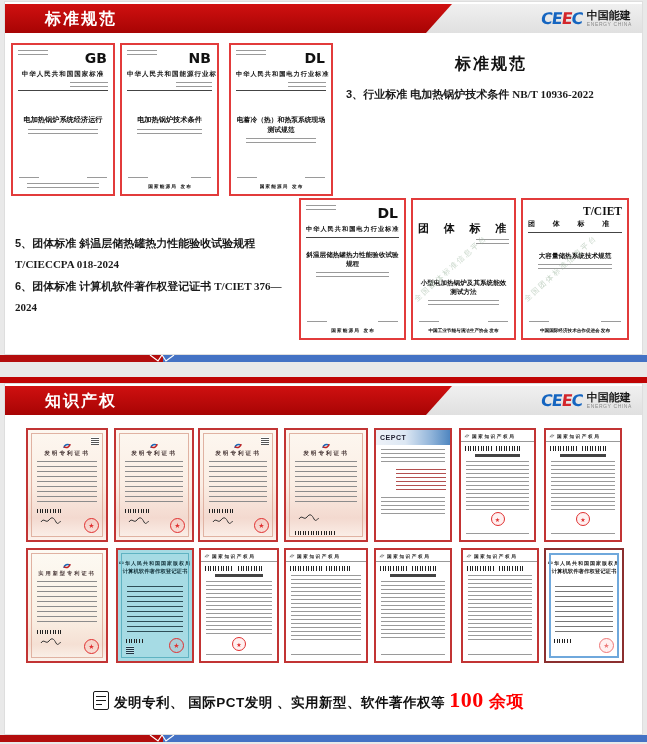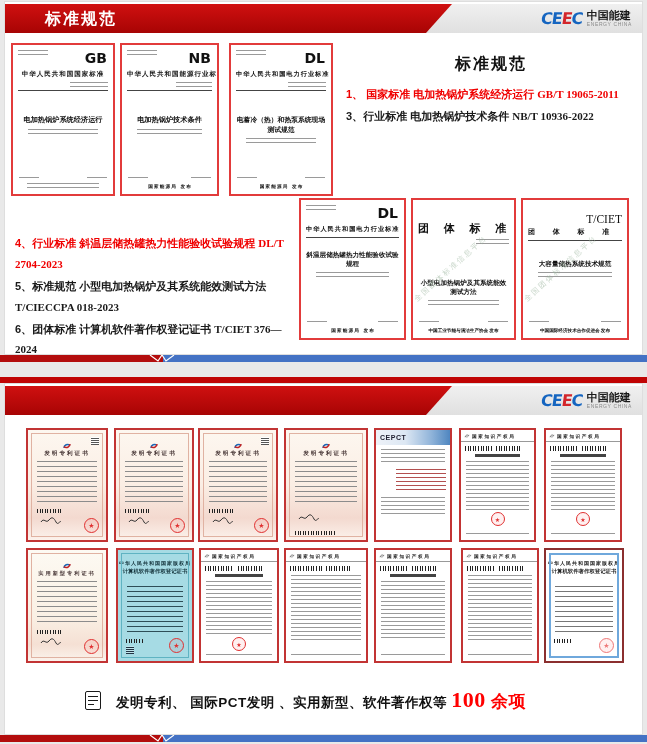--- a/index.html
+++ b/index.html
@@ -38,21 +38,21 @@
   .sc-sub{height:5px;width:42%;margin:3px 0 0 auto}
   .sc-hr{border-top:1px solid #444;margin-top:3px}
   .sc-title{margin-top:24px;text-align:center;font-weight:bold;font-size:7.2px;color:#111;line-height:1.4}
   .sc-en{height:5px;margin:4px 10px 0}
   .sc-foot{position:absolute;bottom:5px;left:6px;right:6px}
   .sc-dates{display:flex;justify-content:space-between}
   .sc-dates span{width:20px;height:3px}
   .sc-pub{margin-top:4px;text-align:center;font-size:4.6px;font-weight:bold;white-space:nowrap;color:#111}
   .wm{position:absolute;left:6px;bottom:34px;transform:rotate(-42deg);transform-origin:left bottom;color:#9eb7a0;opacity:.6;font-size:7.5px;letter-spacing:2px;white-space:nowrap}
   .tuan-logo{margin-top:16px;text-align:center;font-weight:bold;font-size:11px;letter-spacing:6px;white-space:nowrap;color:#111}
-  .tc-mark{margin-top:8px;text-align:right;font-weight:400;font-size:11.5px;color:#111}
+  .tc-mark{text-align:right;font-weight:700;font-size:11.5px;color:#111}
   .tc-head{margin-top:2px;font-size:7px;font-weight:bold;letter-spacing:8px;white-space:nowrap;color:#111}
   
   .panel-title{position:absolute;left:336px;top:52px;width:300px;text-align:center;font-size:16px;font-weight:bold;color:#111;letter-spacing:2px}
   .slist{position:absolute;font-size:11px;font-weight:bold;color:#1a1a1a;line-height:1.9}
   .slist .code{font-family:"Liberation Serif",serif}
   .slist .item{margin-bottom:1px}
   .red-item{color:#f00000}
   #panel-list{left:341px;top:82px;width:296px}
   #left-list{left:10px;top:231px;width:288px}
   
@@ -83,21 +83,21 @@
   .cy-h1{margin-top:10px;text-align:center;font-size:5px;font-weight:bold;letter-spacing:1px;color:#13323a;white-space:nowrap}
   .cy-h2{margin-top:2px;text-align:center;font-size:5.4px;font-weight:bold;color:#13323a;white-space:nowrap}
   .cy-body{position:absolute;left:9px;right:9px;top:36px;height:48px;background:repeating-linear-gradient(180deg,#2e4e57 0 1px,transparent 1px 5px)}
   .cy-bc{position:absolute;left:8px;bottom:18px;width:18px;height:4px}
   .cy-qr{position:absolute;left:8px;bottom:7px;width:8px;height:8px;background-image:repeating-linear-gradient(0deg,#234 0 1px,#bfe6ec 1px 2px),repeating-linear-gradient(90deg,#234 0 1px,#bfe6ec 1px 2px)}
   .cy-seal{position:absolute;right:8px;bottom:8px;width:13px;height:13px;font-size:7px}
   .cw{border:2px solid #8b2f2f}
   .cw-frame{position:absolute;inset:3px;border:2px solid #6fa8dc;pointer-events:none}
   .util{background:linear-gradient(180deg,#fdfaf3 0%,#faf0e4 60%,#f5e0d4 85%,#fbf3ec 100%)}
   
-  .sumrow{position:absolute;left:80px;top:303px;display:flex;align-items:center;gap:15px}
+  .sumrow{position:absolute;left:88px;top:303px;display:flex;align-items:center;gap:5px}
   .doc-icon{width:14px;height:17px;border:1.6px solid #1a1a1a;border-radius:2px;background:#fff;position:relative}
   .doc-icon i{position:absolute;left:2px;right:2px;height:1.5px;background:#1a1a1a}
   .doc-icon i:nth-child(1){top:4px}.doc-icon i:nth-child(2){top:8px}.doc-icon i:nth-child(3){top:12px;right:6px}
   .sumtxt{font-size:13.5px;font-weight:bold;color:#111;letter-spacing:.5px;white-space:nowrap}
   .sumnum{font-family:"Liberation Serif",serif;font-size:22px;font-weight:bold;color:#f00}
   .sumsuf{font-size:17px;font-weight:bold;color:#f00}
 </style>
 </head>
 <body>
 
@@ -162,27 +162,25 @@
         <div class="sc-dates">
             <span class="tl"></span>
             <span class="tl"></span>
           </div>
         <div class="sc-pub">国 家 能 源 局　发 布</div>
       </div>
     </div>
 
     <div class="panel-title">标准规范</div>
     <div class="slist" id="panel-list">
-      <div class="item red-item"><span>1、 </span><span>国家标准 电加热锅炉系统经济运行 </span><span class="code">GB/T 19065-2011</span></div>
       <div class="item"><span>3、</span><span>行业标准 电加热锅炉技术条件 </span><span class="code">NB/T 10936-2022</span></div>
     </div>
 
     <div class="slist" id="left-list">
-      <div class="item red-item"><span>4、</span><span>行业标准 斜温层储热罐热力性能验收试验规程 </span><span class="code">DL/T 2704-2023</span></div>
-      <div class="item"><span>5、</span><span>标准规范 小型电加热锅炉及其系统能效测试方法 </span><span class="code">T/CIECCPA 018-2023</span></div>
+      <div class="item"><span>5、</span><span>团体标准 斜温层储热罐热力性能验收试验规程 </span><span class="code">T/CIECCPA 018-2024</span></div>
       <div class="item"><span>6、</span><span>团体标准 计算机软件著作权登记证书 </span><span class="code">T/CIET 376—2024</span></div>
     </div>
 
     <div class="scert" style="left:294px;top:196px;width:107px;height:142px">
       <div class="tl sc-codes"></div>
       <div class="sc-logo">DL</div>
       <div class="sc-head" style="font-size:6.2px">中华人民共和国电力行业标准</div>
       <div class="sc-hr"></div>
       <div class="sc-title" style="margin-top:12px;font-size:6.6px">斜温层储热罐热力性能验收试验规程</div>
       <div class="tl sc-en"></div>
@@ -236,20 +234,21 @@
       </svg>
   </div>
 </div>
 
 <div class="slide" id="slide2">
   <div class="topstrip"></div>
   <div class="page" id="page2">
 
     <div class="banner">
       <div class="red"></div>
+      <span class="t">知识产权</span>
       <div class="logo">
         <span class="mark"><span class="b">CE</span><span class="r">E</span><span class="b">C</span></span>
         <span class="lgtxt">
             <span class="cn">中国能建</span>
             <span class="en">ENERGY CHINA</span>
           </span>
       </div>
     </div>
 
     <div class="p2 pat" style="left:21px;top:44px;width:82px;height:114px">

